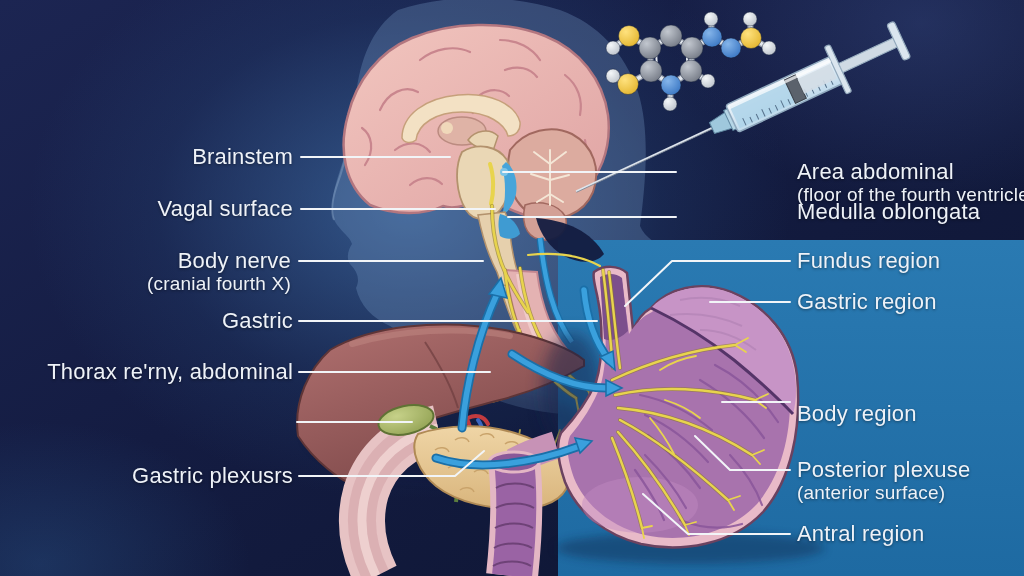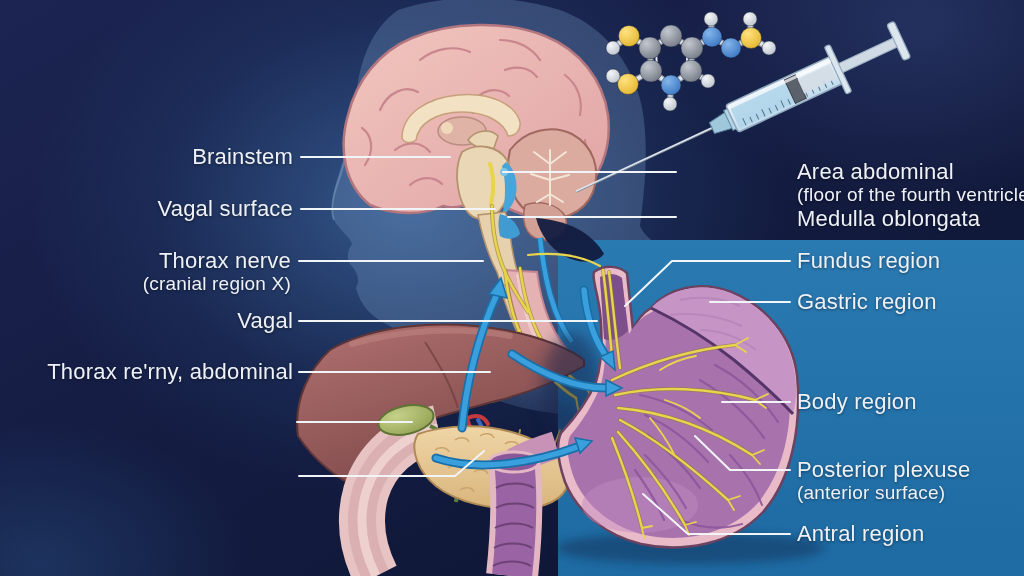--- a/index.html
+++ b/index.html
@@ -417,25 +417,26 @@
     <path d="M790,261 L672,261 L625,306"></path>
     <path d="M790,302 L710,302"></path>
     <path d="M790,402 L722,402"></path>
     <path d="M790,470 L730,470 L695,436"></path>
     <path d="M790,534 L688,534 L643,494"></path>
   </g>
 </svg>
 
 <div class="lbl left" style="left:293px;top:145px"><span>Brainstem</span></div>
 <div class="lbl left" style="left:293px;top:197px"><span>Vagal surface</span></div>
-<div class="lbl left" style="left:291px;top:249px"><span>Thorax nerve</span><span class="sub">(cranial region X)</span></div>
-<div class="lbl left" style="left:293px;top:309px"><span>Vagal</span></div>
+<div class="lbl left" style="left:291px;top:249px"><span>Body nerve</span><span class="sub">(cranial fourth X)</span></div>
+<div class="lbl left" style="left:293px;top:309px"><span>Gastric</span></div>
 <div class="lbl left" style="left:293px;top:360px"><span>Thorax re'rny, abdominal</span></div>
+<div class="lbl left" style="left:293px;top:464px"><span>Gastric plexusrs</span></div>
 
 <div class="lbl right" style="left:797px;top:160px"><span>Area abdominal</span><span class="sub">(floor of the fourth ventricle)</span></div>
-<div class="lbl right" style="left:797px;top:207px"><span>Medulla oblongata</span></div>
+<div class="lbl right" style="left:797px;top:200px"><span>Medulla oblongata</span></div>
 <div class="lbl right" style="left:797px;top:249px"><span>Fundus region</span></div>
 <div class="lbl right" style="left:797px;top:290px"><span>Gastric region</span></div>
-<div class="lbl right" style="left:797px;top:390px"><span>Body region</span></div>
+<div class="lbl right" style="left:797px;top:402px"><span>Body region</span></div>
 <div class="lbl right" style="left:797px;top:522px"><span>Antral region</span></div>
 <div class="lbl right" style="left:797px;top:458px"><span>Posterior plexuse</span><span class="sub">(anterior surface)</span></div>
 
 </div>
 
 </body></html>

